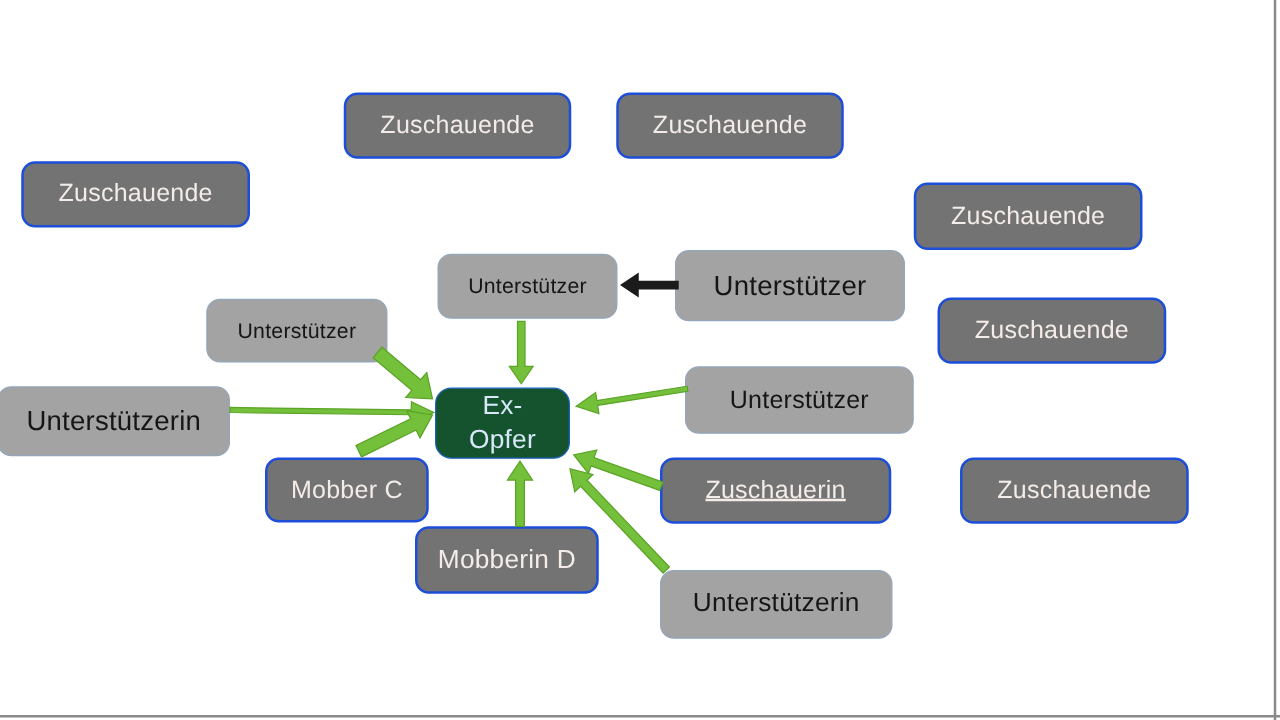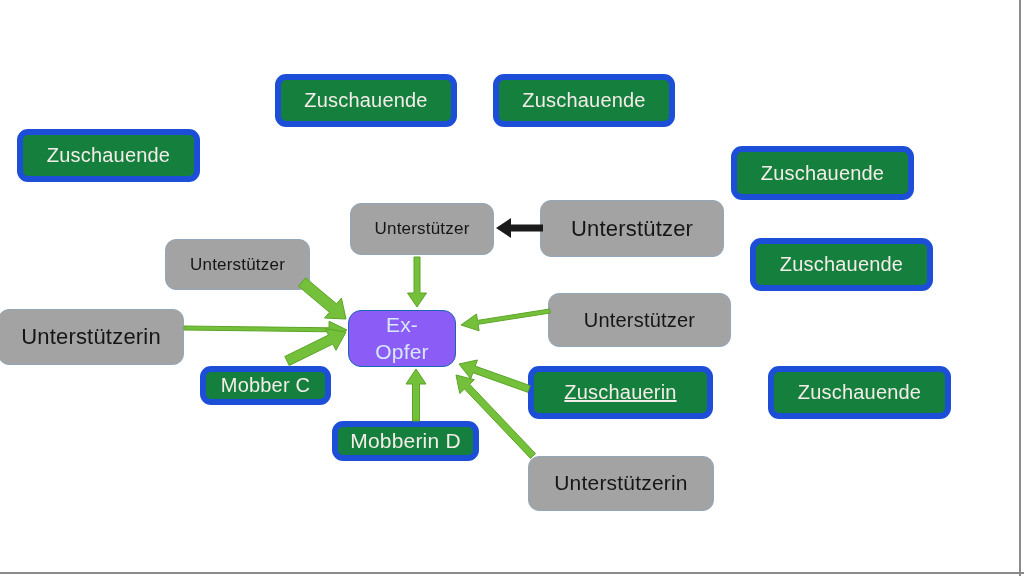--- a/index.html
+++ b/index.html
@@ -17,31 +17,31 @@
     align-items: center;
     justify-content: center;
     text-align: center;
     border-radius: 11px;
     white-space: pre-line;
     letter-spacing: 0.2px;
     line-height: 1.25;
     box-sizing: border-box;
   }
   .bystander, .bully {
-    background: #15803d;
+    background: #737373;
     color: #f4ece8;
-    border: 6px solid #1d4ed8;
+    border: 2px solid #1d4ed8;
   }
   .supporter {
     background: #a3a3a3;
     color: #161616;
     border: 1px solid #93a6ba;
   }
   .victim {
-    background: #8b5cf6;
+    background: #14532d;
     color: #d7e8fa;
     border: 1px solid #1a64ba;
     border-radius: 13px;
   }
   #arrow-layer {
     position: absolute;
     left: 0; top: 0;
     width: 1024px;
     height: 576px;
     pointer-events: none;
@@ -58,24 +58,24 @@
   <div class="node bystander" style="left: 17px; top: 129px; width: 183px; height: 53px; font-size: 20px;">Zuschauende</div>
     <div class="node bystander" style="left: 275px; top: 74px; width: 182px; height: 53px; font-size: 20px;">Zuschauende</div>
     <div class="node bystander" style="left: 493px; top: 74px; width: 182px; height: 53px; font-size: 20px;">Zuschauende</div>
     <div class="node bystander" style="left: 731px; top: 146px; width: 183px; height: 54px; font-size: 20px;">Zuschauende</div>
     <div class="node bystander" style="left: 750px; top: 238px; width: 183px; height: 53px; font-size: 20px;">Zuschauende</div>
     <div class="node bystander" style="left: 768px; top: 366px; width: 183px; height: 53px; font-size: 20px;">Zuschauende</div>
     <div class="node supporter" style="left: 350px; top: 203px; width: 144px; height: 52px; font-size: 17px;">Unterstützer</div>
     <div class="node supporter" style="left: 540px; top: 200px; width: 184px; height: 57px; font-size: 22px;">Unterstützer</div>
     <div class="node supporter" style="left: 165px; top: 239px; width: 145px; height: 51px; font-size: 17px;">Unterstützer</div>
     <div class="node supporter" style="left: -2px; top: 309px; width: 186px; height: 56px; font-size: 22px;">Unterstützerin</div>
-    <div class="node bully" style="left: 200px; top: 366px; width: 131px; height: 39px; font-size: 20px;">Mobber C</div>
+    <div class="node bully" style="left: 212px; top: 366px; width: 131px; height: 52px; font-size: 20px;">Mobber C</div>
     <div class="node supporter" style="left: 548px; top: 293px; width: 183px; height: 54px; font-size: 20px;">Unterstützer</div>
     <div class="node bystander" style="left: 528px; top: 366px; width: 185px; height: 53px; font-size: 20px; text-decoration: underline;">Zuschauerin</div>
-    <div class="node bully" style="left: 332px; top: 421px; width: 147px; height: 40px; font-size: 21px;">Mobberin D</div>
+    <div class="node bully" style="left: 332px; top: 421px; width: 147px; height: 54px; font-size: 21px;">Mobberin D</div>
     <div class="node supporter" style="left: 528px; top: 456px; width: 186px; height: 55px; font-size: 21px;">Unterstützerin</div>
     <div class="node victim" style="left: 348px; top: 310px; width: 108px; height: 57px; font-size: 21px;">Ex-
 Opfer</div>
     <svg id="arrow-layer" viewBox="0 0 1024 576">
       <polygon points="414.0,257.0 414.0,293.0 407.5,293.0 417.0,307.0 426.5,293.0 420.0,293.0 420.0,257.0" fill="#74c03a" stroke="#5ba427" stroke-width="1"></polygon>
       <polygon points="298.5,286.2 329.4,312.3 324.6,318.0 346.0,319.0 341.4,298.1 336.5,303.8 305.5,277.8" fill="#74c03a" stroke="#5ba427" stroke-width="1"></polygon>
       <polygon points="184.0,330.0 329.0,331.8 328.9,338.3 347.0,330.0 329.1,321.3 329.0,327.8 184.0,326.0" fill="#74c03a" stroke="#5ba427" stroke-width="1"></polygon>
       <polygon points="289.2,365.5 332.9,344.0 336.0,350.3 346.0,332.0 325.4,328.7 328.5,335.0 284.8,356.5" fill="#74c03a" stroke="#5ba427" stroke-width="1"></polygon>
       <polygon points="419.5,421.0 419.5,384.0 426.0,384.0 416.0,369.0 406.0,384.0 412.5,384.0 412.5,421.0" fill="#74c03a" stroke="#5ba427" stroke-width="1"></polygon>
       <polygon points="530.2,385.7 475.2,366.1 477.4,360.0 459.0,364.0 470.7,378.8 472.9,372.7 527.8,392.3" fill="#74c03a" stroke="#5ba427" stroke-width="1"></polygon>

